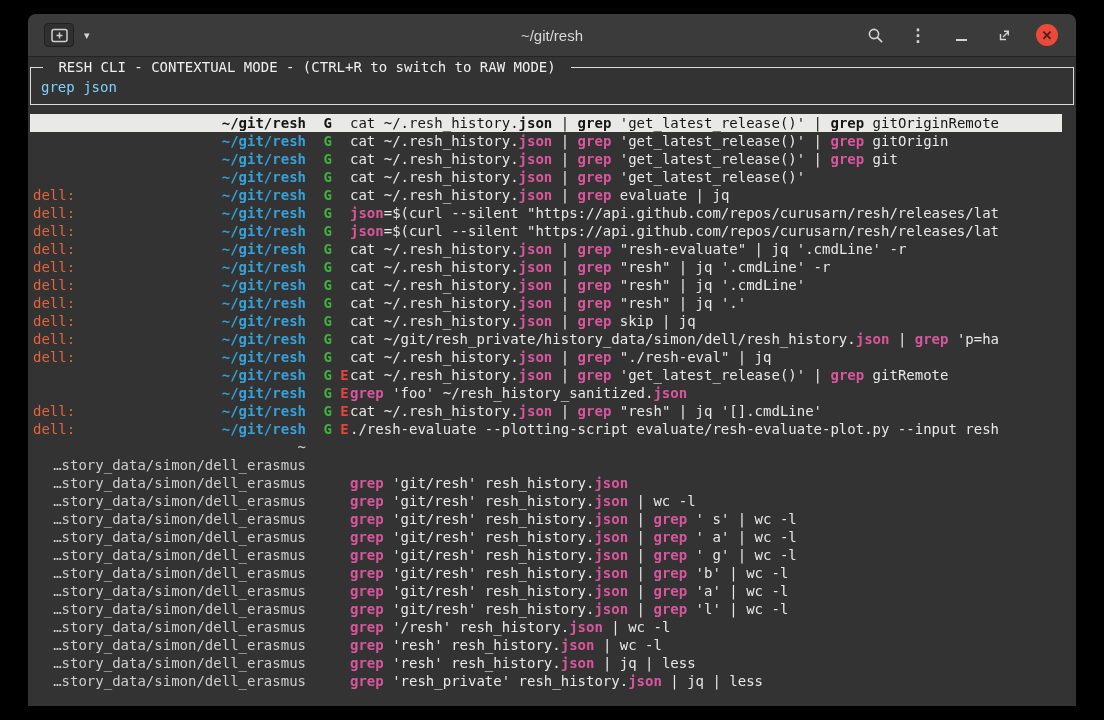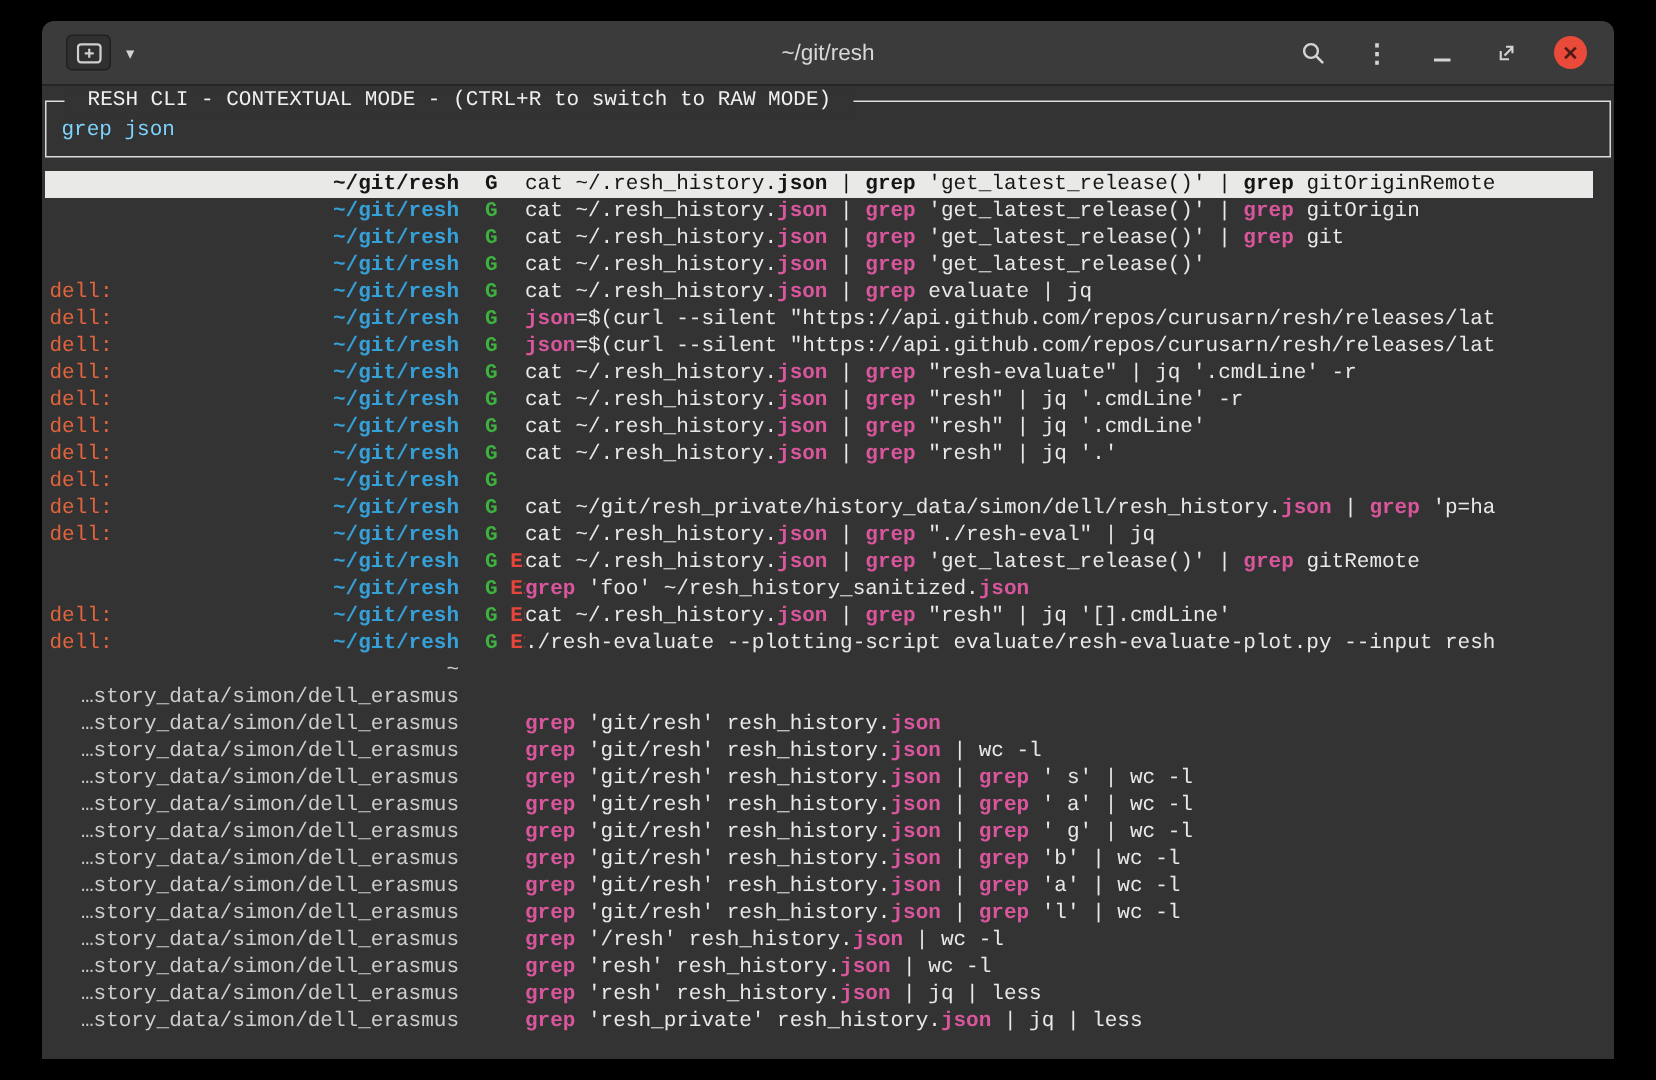--- a/index.html
+++ b/index.html
@@ -22,21 +22,21 @@
   .tb-right { margin-left:auto; display:flex; align-items:center; gap:21px; margin-right:18px; }
   .tb-icon { display:flex; align-items:center; justify-content:center; width:22px; height:22px; cursor:pointer; }
   .kebab { color:var(--icon,#d4d4d4); font-size:17px; font-weight:bold; }
   .min-line { display:block; width:11px; height:2px; background:var(--icon,#d4d4d4); margin-top:9px; }
   .close-btn { width:22px; height:22px; border-radius:50%; background:var(--close-btn,#ea4a3a);
                display:flex; align-items:center; justify-content:center;
                color:#4e1b14; font-size:13px; font-weight:bold; line-height:1; }
 
   
   .term { flex:1; background:var(--terminal-bg,#333333); color:var(--text,#e8e8e8);
-          font-size:14px; overflow:hidden;font-family:Liberation Mono, monospace; }
+          font-size:14px; overflow:hidden; }
 
   .search-box { position:relative; margin:10px 2px 0 2px; height:38px;
                 border:1px solid var(--panel-border,#dcdcdc); padding:11px 8px 4px 10px; }
   .mode-label { position:absolute; top:-9px; left:12px; background:var(--terminal-bg,#333333);
                 padding:0 7px; color:#f0f0f0; font-size:14px; white-space:pre; }
   .query { color:#7dd3fc; white-space:pre; }
 
   .rows { margin-top:9px; padding:0 14px 0 2px; }
   .row { display:flex; height:18px; line-height:18px; white-space:pre; padding-left:3px; }
   .left { flex:0 0 273px; display:flex; overflow:hidden; }
@@ -106,21 +106,21 @@
           <div class="row"><span class="left"><span class="host"></span><span class="dir git">~/git/resh</span></span><span class="flags"> <span class="flag ok">G</span></span><span class="cmd"><span>cat ~/.resh_history.</span><span class="match">json</span><span> | </span><span class="match">grep</span><span> 'get_latest_release()' | </span><span class="match">grep</span><span> gitOrigin</span></span></div>
           <div class="row"><span class="left"><span class="host"></span><span class="dir git">~/git/resh</span></span><span class="flags"> <span class="flag ok">G</span></span><span class="cmd"><span>cat ~/.resh_history.</span><span class="match">json</span><span> | </span><span class="match">grep</span><span> 'get_latest_release()' | </span><span class="match">grep</span><span> git</span></span></div>
           <div class="row"><span class="left"><span class="host"></span><span class="dir git">~/git/resh</span></span><span class="flags"> <span class="flag ok">G</span></span><span class="cmd"><span>cat ~/.resh_history.</span><span class="match">json</span><span> | </span><span class="match">grep</span><span> 'get_latest_release()'</span></span></div>
           <div class="row"><span class="left"><span class="host">dell:</span><span class="dir git">~/git/resh</span></span><span class="flags"> <span class="flag ok">G</span></span><span class="cmd"><span>cat ~/.resh_history.</span><span class="match">json</span><span> | </span><span class="match">grep</span><span> evaluate | jq</span></span></div>
           <div class="row"><span class="left"><span class="host">dell:</span><span class="dir git">~/git/resh</span></span><span class="flags"> <span class="flag ok">G</span></span><span class="cmd"><span class="match">json</span><span>=$(curl --silent "https://api.github.com/repos/curusarn/resh/releases/lat</span></span></div>
           <div class="row"><span class="left"><span class="host">dell:</span><span class="dir git">~/git/resh</span></span><span class="flags"> <span class="flag ok">G</span></span><span class="cmd"><span class="match">json</span><span>=$(curl --silent "https://api.github.com/repos/curusarn/resh/releases/lat</span></span></div>
           <div class="row"><span class="left"><span class="host">dell:</span><span class="dir git">~/git/resh</span></span><span class="flags"> <span class="flag ok">G</span></span><span class="cmd"><span>cat ~/.resh_history.</span><span class="match">json</span><span> | </span><span class="match">grep</span><span> "resh-evaluate" | jq '.cmdLine' -r</span></span></div>
           <div class="row"><span class="left"><span class="host">dell:</span><span class="dir git">~/git/resh</span></span><span class="flags"> <span class="flag ok">G</span></span><span class="cmd"><span>cat ~/.resh_history.</span><span class="match">json</span><span> | </span><span class="match">grep</span><span> "resh" | jq '.cmdLine' -r</span></span></div>
           <div class="row"><span class="left"><span class="host">dell:</span><span class="dir git">~/git/resh</span></span><span class="flags"> <span class="flag ok">G</span></span><span class="cmd"><span>cat ~/.resh_history.</span><span class="match">json</span><span> | </span><span class="match">grep</span><span> "resh" | jq '.cmdLine'</span></span></div>
           <div class="row"><span class="left"><span class="host">dell:</span><span class="dir git">~/git/resh</span></span><span class="flags"> <span class="flag ok">G</span></span><span class="cmd"><span>cat ~/.resh_history.</span><span class="match">json</span><span> | </span><span class="match">grep</span><span> "resh" | jq '.'</span></span></div>
-          <div class="row"><span class="left"><span class="host">dell:</span><span class="dir git">~/git/resh</span></span><span class="flags"> <span class="flag ok">G</span></span></div>
+          <div class="row"><span class="left"><span class="host">dell:</span><span class="dir git">~/git/resh</span></span><span class="flags"> <span class="flag ok">G</span></span><span class="cmd"><span>cat ~/.resh_history.</span><span class="match">json</span><span> | </span><span class="match">grep</span><span> skip | jq</span></span></div>
           <div class="row"><span class="left"><span class="host">dell:</span><span class="dir git">~/git/resh</span></span><span class="flags"> <span class="flag ok">G</span></span><span class="cmd"><span>cat ~/git/resh_private/history_data/simon/dell/resh_history.</span><span class="match">json</span><span> | </span><span class="match">grep</span><span> 'p=ha</span></span></div>
           <div class="row"><span class="left"><span class="host">dell:</span><span class="dir git">~/git/resh</span></span><span class="flags"> <span class="flag ok">G</span></span><span class="cmd"><span>cat ~/.resh_history.</span><span class="match">json</span><span> | </span><span class="match">grep</span><span> "./resh-eval" | jq</span></span></div>
           <div class="row"><span class="left"><span class="host"></span><span class="dir git">~/git/resh</span></span><span class="flags"> <span class="flag ok">G</span> <span class="flag err">E1</span></span><span class="cmd"><span>cat ~/.resh_history.</span><span class="match">json</span><span> | </span><span class="match">grep</span><span> 'get_latest_release()' | </span><span class="match">grep</span><span> gitRemote</span></span></div>
           <div class="row"><span class="left"><span class="host"></span><span class="dir git">~/git/resh</span></span><span class="flags"> <span class="flag ok">G</span> <span class="flag err">E1</span></span><span class="cmd"><span class="match">grep</span><span> 'foo' ~/resh_history_sanitized.</span><span class="match">json</span></span></div>
           <div class="row"><span class="left"><span class="host">dell:</span><span class="dir git">~/git/resh</span></span><span class="flags"> <span class="flag ok">G</span> <span class="flag err">E5</span></span><span class="cmd"><span>cat ~/.resh_history.</span><span class="match">json</span><span> | </span><span class="match">grep</span><span> "resh" | jq '[].cmdLine'</span></span></div>
           <div class="row"><span class="left"><span class="host">dell:</span><span class="dir git">~/git/resh</span></span><span class="flags"> <span class="flag ok">G</span> <span class="flag err">E1</span></span><span class="cmd"><span>./resh-evaluate --plotting-script evaluate/resh-evaluate-plot.py --input resh</span></span></div>
           <div class="row"><span class="left"><span class="host"></span><span class="dir plain">~</span></span><span class="flags"> </span></div>
           <div class="row"><span class="left"><span class="host"></span><span class="dir plain">…story_data/simon/dell_erasmus</span></span><span class="flags"> </span></div>
           <div class="row"><span class="left"><span class="host"></span><span class="dir plain">…story_data/simon/dell_erasmus</span></span><span class="flags"> </span><span class="cmd"><span class="match">grep</span><span> 'git/resh' resh_history.</span><span class="match">json</span></span></div>
           <div class="row"><span class="left"><span class="host"></span><span class="dir plain">…story_data/simon/dell_erasmus</span></span><span class="flags"> </span><span class="cmd"><span class="match">grep</span><span> 'git/resh' resh_history.</span><span class="match">json</span><span> | wc -l</span></span></div>

